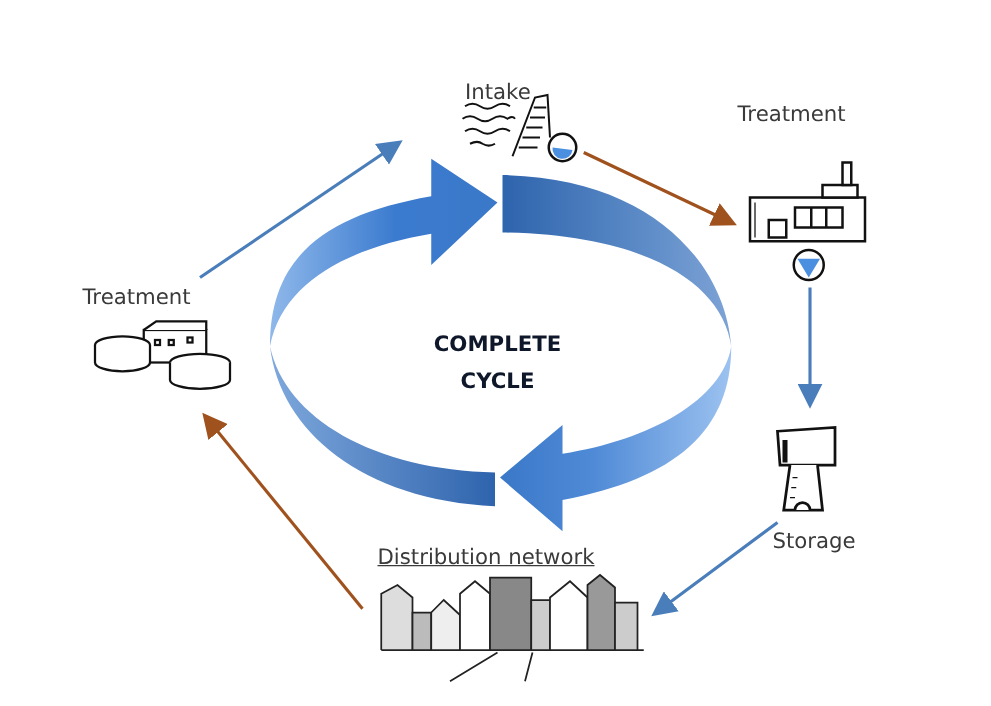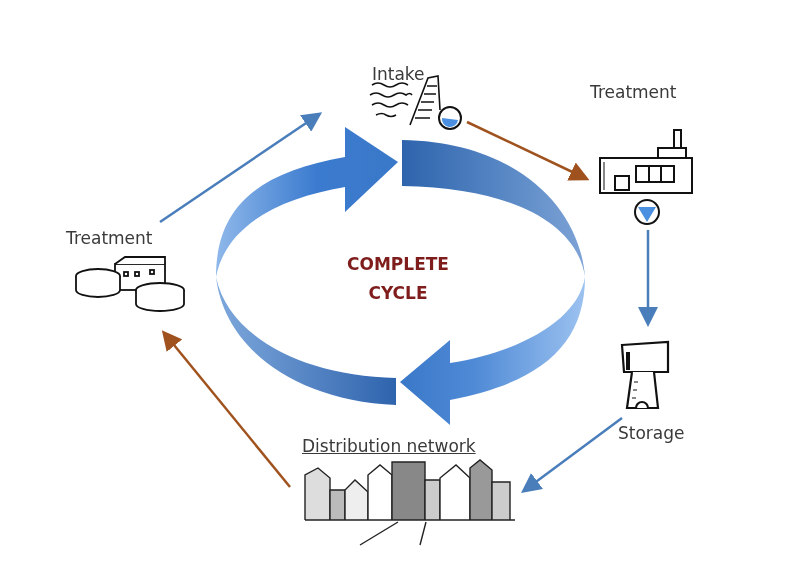--- a/index.html
+++ b/index.html
@@ -1,18 +1,18 @@
 <!DOCTYPE html>
 <html><head>
 <meta charset="utf-8">
 <style>
   html, body { margin:0; padding:0; background:#ffffff; }
   body { width:793px; height:565px; position:relative; overflow:hidden; font-family:"Liberation Sans", sans-serif; }
   .lbl { position:absolute; font-family:"DejaVu Sans", sans-serif; font-size:17px; color:#3a3a3a; white-space:nowrap; }
-  .center { position:absolute; font-family:"DejaVu Sans", sans-serif; font-weight:bold; font-size:17px; color:#7f1d1d; text-align:center; line-height:29px; width:160px; }
+  .center { position:absolute; font-family:"DejaVu Sans", sans-serif; font-weight:bold; font-size:17px; color:#0f172a; text-align:center; line-height:29px; width:160px;margin-top:12px; }
   svg { position:absolute; left:0; top:0; }
 </style>
 </head>
 <body>
 
 <svg width="793" height="565" viewBox="0 0 793 565">
   <defs>
     <linearGradient id="gTop" x1="0" y1="0" x2="1" y2="0">
       <stop offset="0" stop-color="#8fb8ea"></stop>
       <stop offset="0.55" stop-color="#3b7bcf"></stop>

